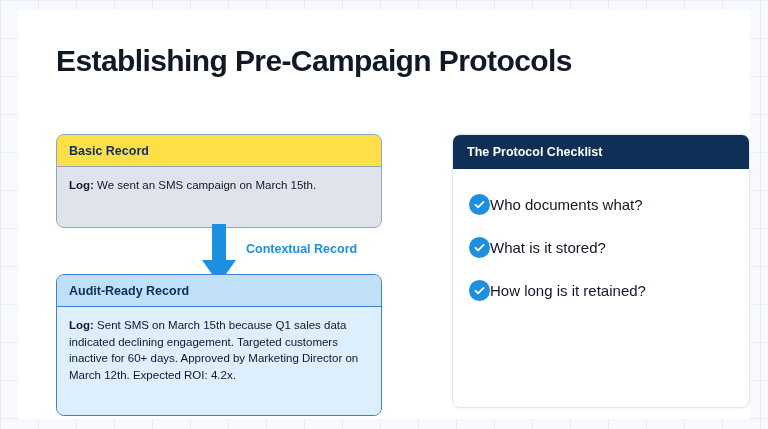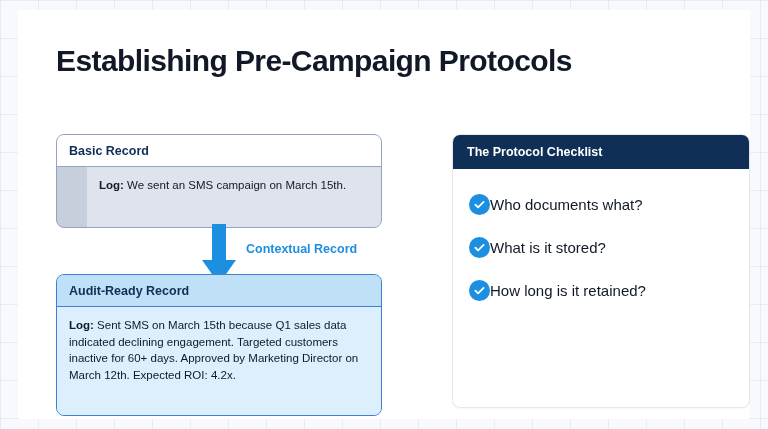--- a/index.html
+++ b/index.html
@@ -81,27 +81,26 @@
   }
 
   #basic-record {
     left: 38px;
     top: 124px;
     width: 324px;
     border: 1.5px solid #94a3c4;
     background: #c7cfdd;
   }
   #basic-record .rb-header {
-    background: #ffffff;
+    background: #fde047;
     border-bottom: 1.5px solid #94a3c4;
   }
   #basic-record .rb-body {
     background: #dfe4ec;
     min-height: 38px;
-    margin-left: 30px;
   }
 
   #audit-record {
     left: 38px;
     top: 264px;
     width: 324px;
     border: 1.5px solid #3b82d6;
     background: #bfe0f7;
   }
   #audit-record .rb-header {

